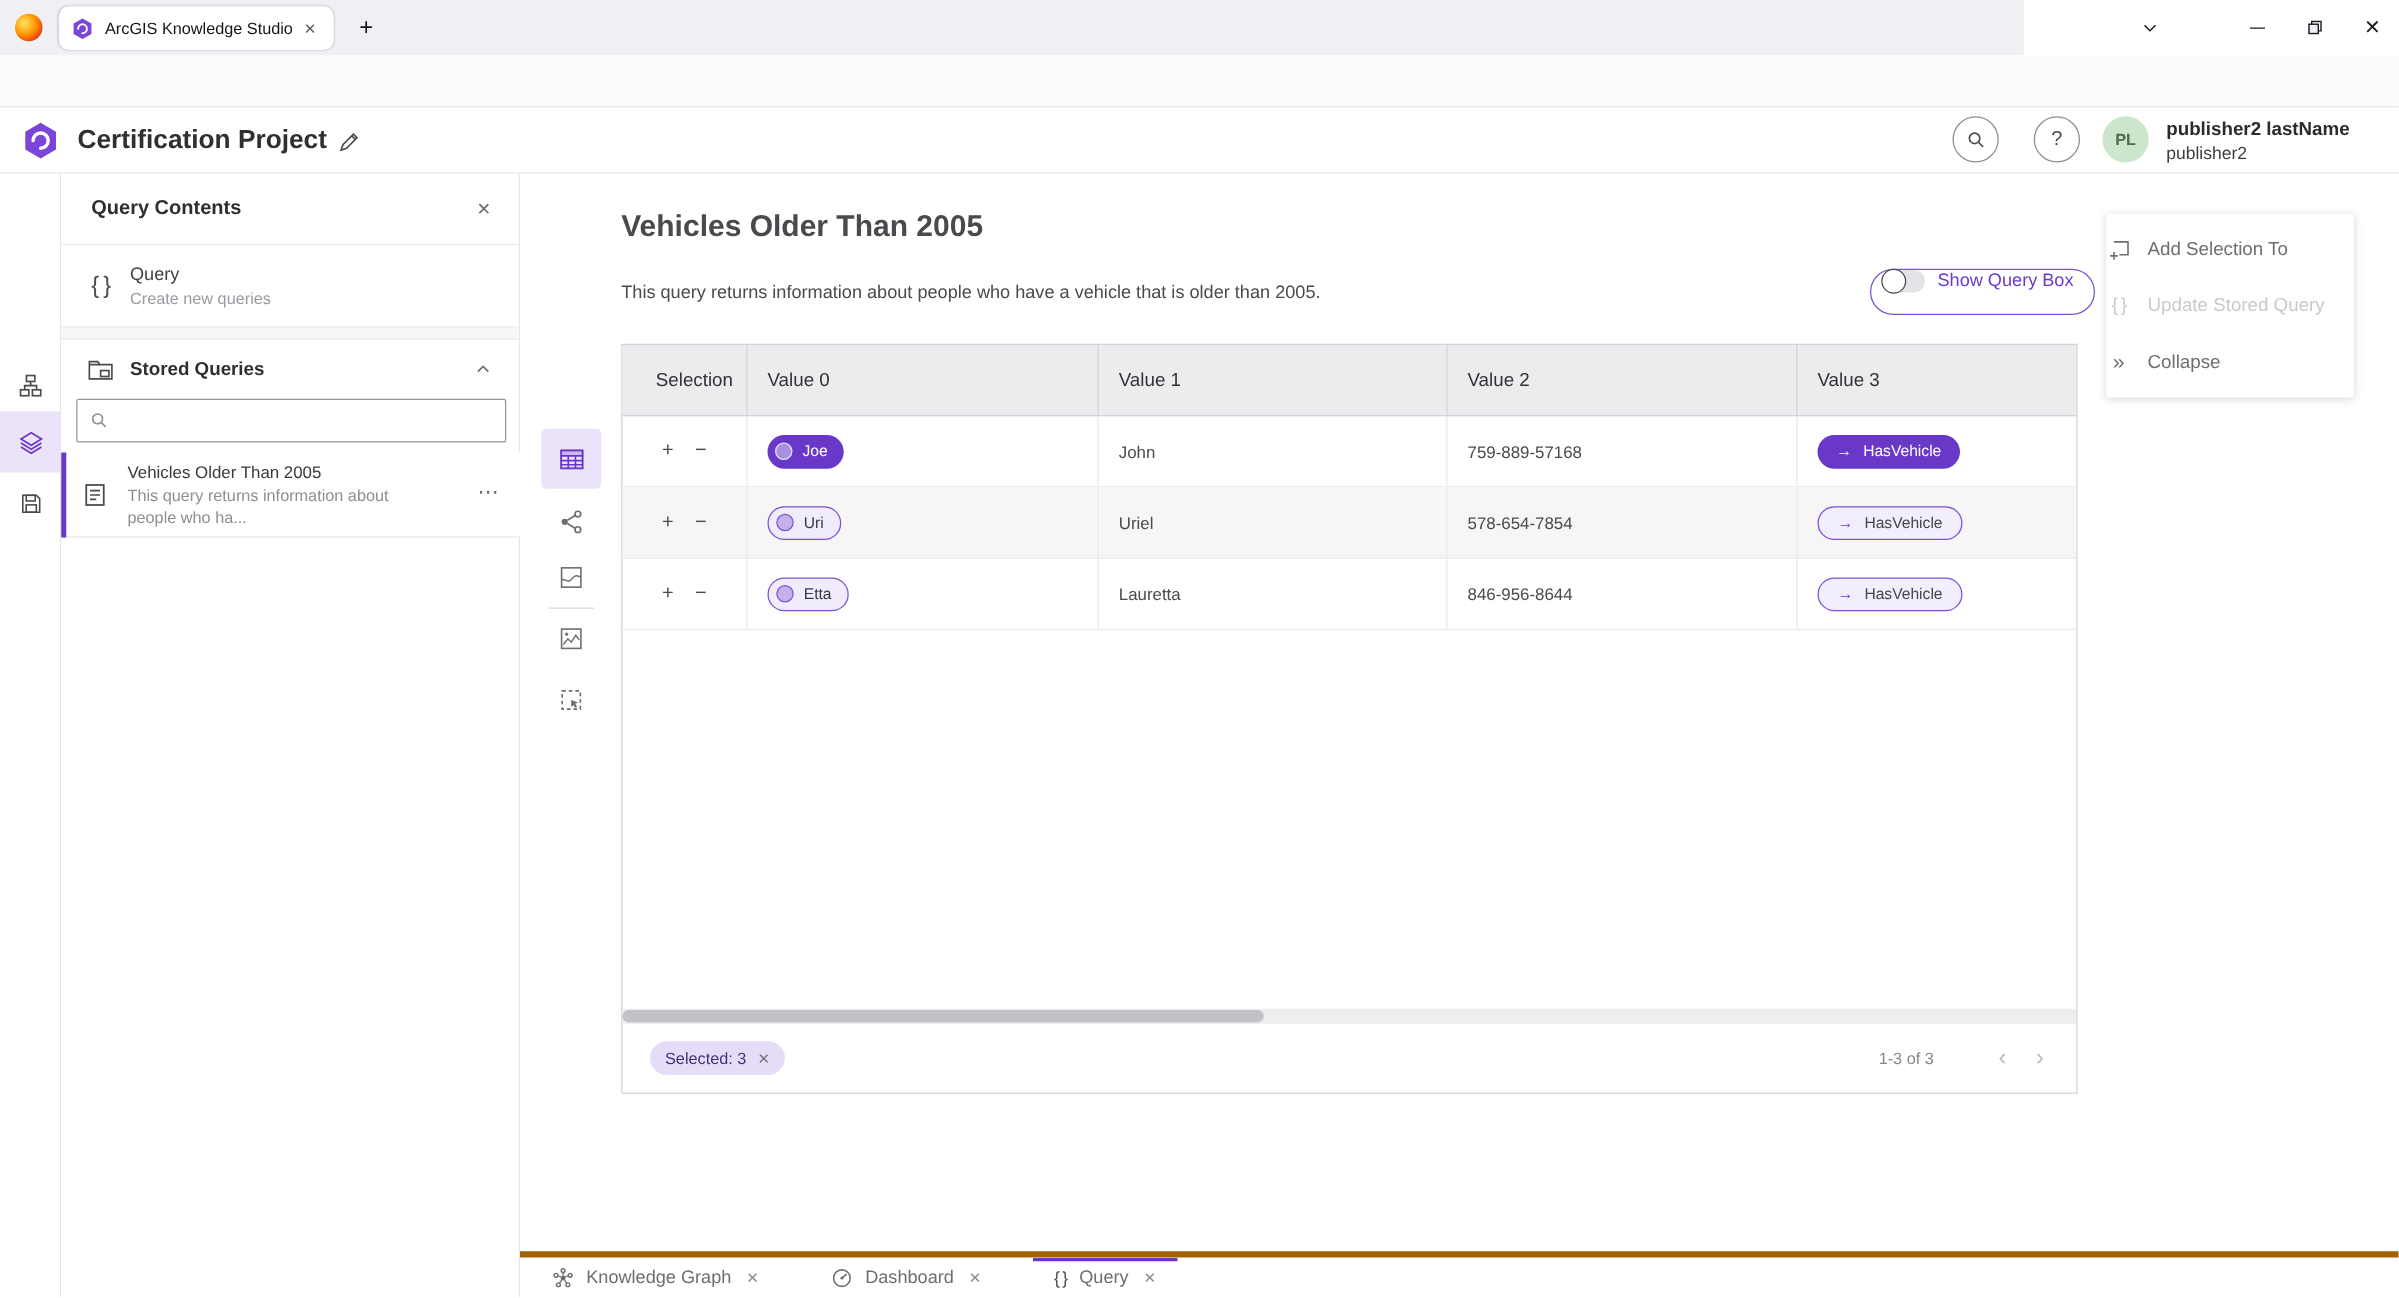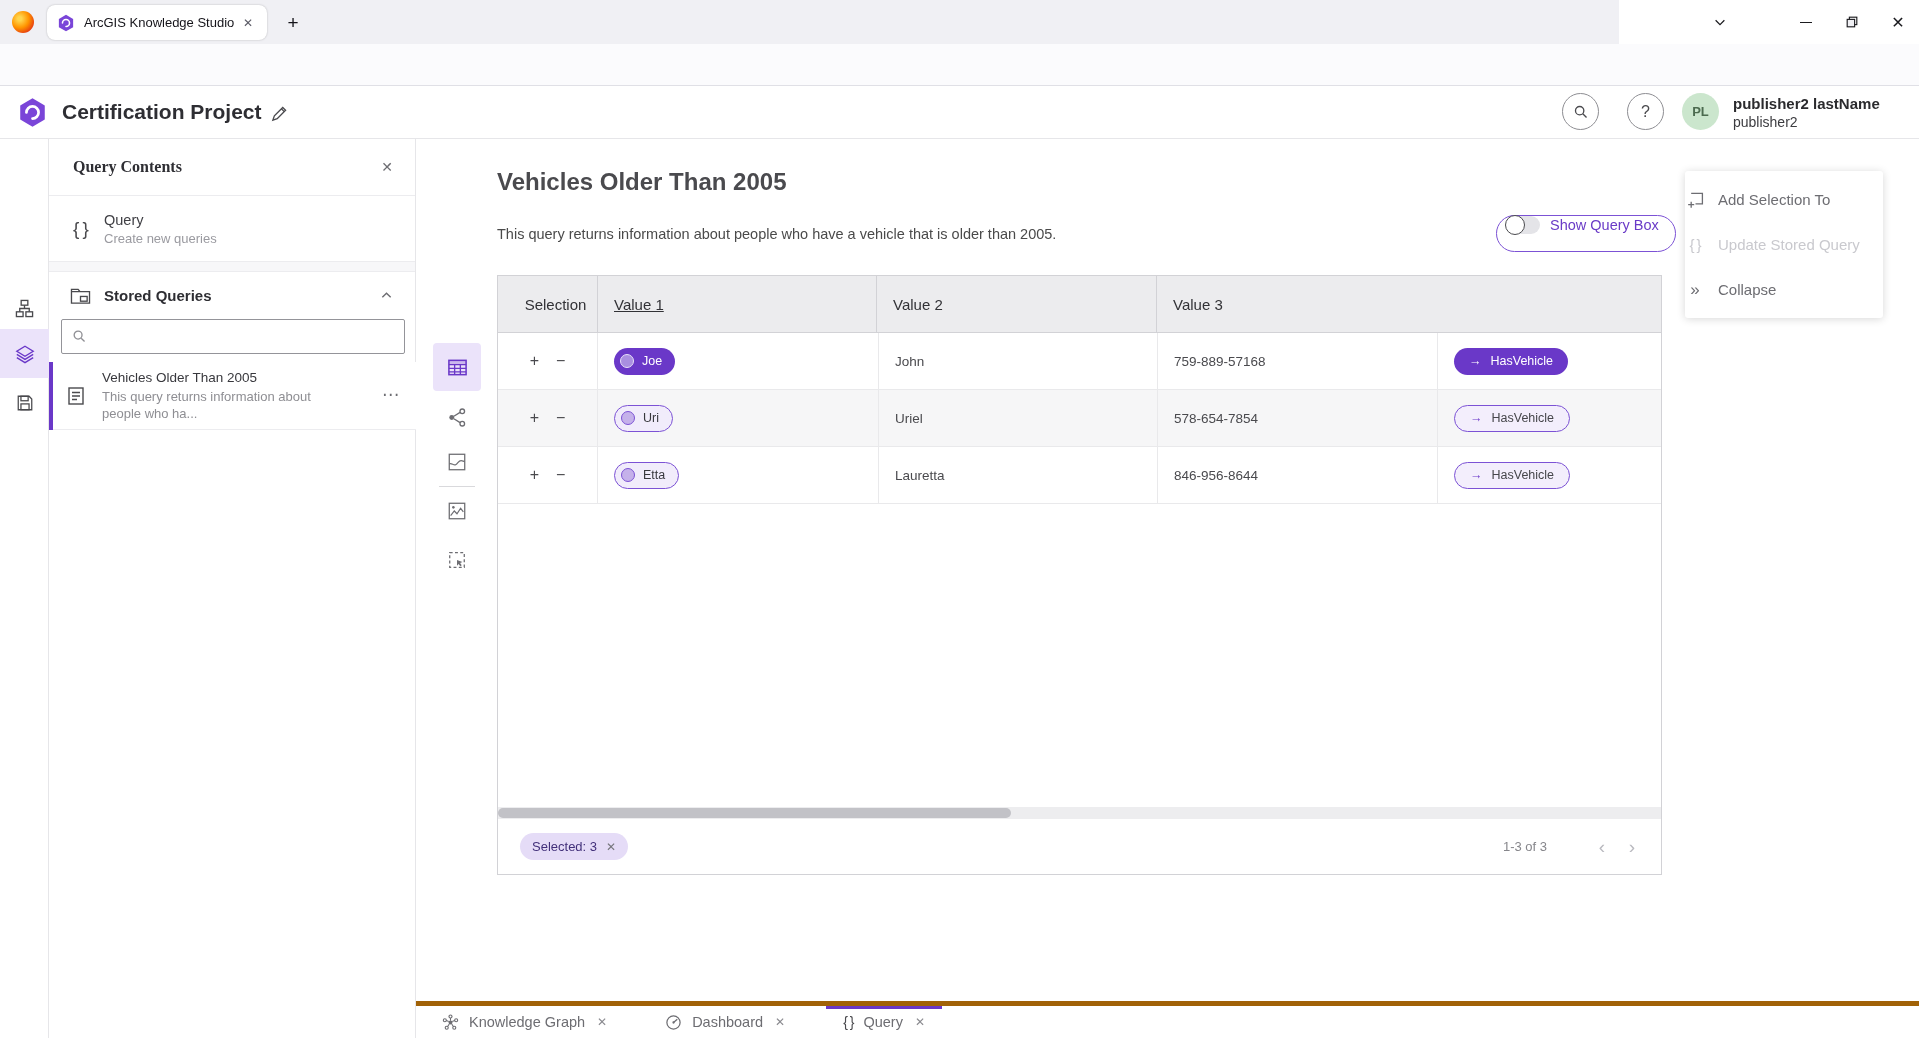--- a/index.html
+++ b/index.html
@@ -53,21 +53,21 @@
   .username .n1 { font-size:15px; font-weight:700; color:#2b2b2e; }
   .username .n2 { font-size:14px; color:#3c3c40; }
 
   
   .rail { position:absolute; left:0; top:139px; width:49px; height:899px; background:#fff; border-right:1px solid #e6e6e9; }
   .rail-btn { position:absolute; left:0; width:49px; height:49px; display:flex; align-items:center; justify-content:center; color:#4a4a4e; }
   .rail-tree { top:145px; } .rail-layers { top:190px; background:#ebe3fa; color:#6a38c8; } .rail-save { top:239px; }
 
   
   .panel { position:absolute; left:49px; top:139px; width:367px; height:899px; background:#fff; border-right:1px solid #e6e6e9; }
-  .panel-hdr { position:relative; height:57px; border-bottom:1px solid #ececef; display:flex; align-items:center; padding:0 22px 0 24px;font-family:Liberation Serif, serif; }
+  .panel-hdr { position:relative; height:57px; border-bottom:1px solid #ececef; display:flex; align-items:center; padding:0 22px 0 24px; }
   .panel-hdr .t { font-size:16px; font-weight:600; color:#2e2e33; flex:1; }
   .panel-x { font-size:14px; color:#6d6d72; }
   .query-item { position:relative; height:66px; border-bottom:1px solid #ececef; display:flex; align-items:center; padding-left:24px; }
   .braces-ic { font-size:19px; color:#4a4a4e; width:31px; flex:none; letter-spacing:-1px; }
   .qi-text .t1 { font-size:14.5px; color:#3f3f44; }
   .qi-text .t2 { font-size:13px; color:#9a9aa0; margin-top:3px; }
   .band { height:10px; background:#f7f7f9; border-bottom:1px solid #ececef; }
   .stored-hdr { height:38px; display:flex; align-items:center; padding:0 22px 0 21px; margin-top:4px; }
   .stored-hdr .folder { color:#4a4a4e; margin-right:13px; }
   .stored-hdr .t { font-size:15px; font-weight:600; color:#2e2e33; flex:1; }
@@ -104,21 +104,21 @@
           display:flex; flex-direction:column; }
   .g-head { display:flex; height:57px; background:#ececee; border-bottom:1px solid #d2d2d6; flex:none; }
   .g-head .hc { display:flex; align-items:center; padding-left:16px; font-size:15px; color:#323236; border-right:1px solid #d2d2d6; }
   .g-head .hc:last-child { border-right:none; }
   .g-row { display:flex; height:57px; border-bottom:1px solid #e9e9eb; flex:none; }
   .g-row.alt { background:#f6f6f7; }
   .gc { display:flex; align-items:center; padding-left:16px; font-size:13.5px; color:#4a4a4e; border-right:1px solid #e9e9eb; }
   .gc:last-child { border-right:none; }
   .c0 { width:100px; justify-content:center; gap:17px; padding-left:0; }
   .c1 { width:281px; } .c2 { width:279px; } .c3 { width:280px; } .c4 { flex:1; }
-  .h0 { width:100px; justify-content:center; padding-left:0; } .h1 { width:281px; } .h2 { width:279px;text-decoration:underline; } .h3 { width:280px; } .h4 { flex:1; }
+  .h0 { width:100px; justify-content:center; padding-left:0; } .h1 { width:281px; } .h2 { width:279px; } .h3 { width:280px; } .h4 { flex:1; }
   .selop { font-size:16px; color:#4a4a4e; line-height:1; }
   .pill-entity { height:27px; border-radius:14px; display:flex; align-items:center; padding:0 13px 0 6px; gap:8px; font-size:12.5px; }
   .pill-entity.sel { background:#6a38c8; color:#fff; }
   .pill-entity.sel .dot { width:14px; height:14px; border-radius:50%; background:#a98fe0; border:1.5px solid #e8e0f8; }
   .pill-entity.unsel { background:#f1ecfb; border:1.5px solid #7c52d5; color:#38383d; }
   .pill-entity.unsel .dot { width:14px; height:14px; border-radius:50%; background:#c5b1ea; border:1.5px solid #7c52d5; }
   .pill-rel { height:27px; border-radius:14px; display:flex; align-items:center; padding:0 15px; gap:9px; font-size:12.5px; }
   .pill-rel.sel { background:#6a38c8; color:#fff; }
   .pill-rel.sel .arr { color:#fff; }
   .pill-rel.unsel { background:#f3eefc; border:1.5px solid #7c52d5; color:#46464b; }
@@ -352,20 +352,21 @@
   <div class="sqb-toggle">
     <div class="track">
         <div class="knob"></div>
       </div>
     <span class="lbl">Show Query Box</span>
   </div>
 
   <div class="grid">
     <div class="g-head">
       <div class="hc h0">Selection</div>
+      <div class="hc h1">Value 0</div>
       <div class="hc h2">Value 1</div>
       <div class="hc h3">Value 2</div>
       <div class="hc h4">Value 3</div>
     </div>
 
     <div class="g-row">
       <div class="gc c0">
         <span class="selop">+</span>
         <span class="selop">−</span>
       </div>

